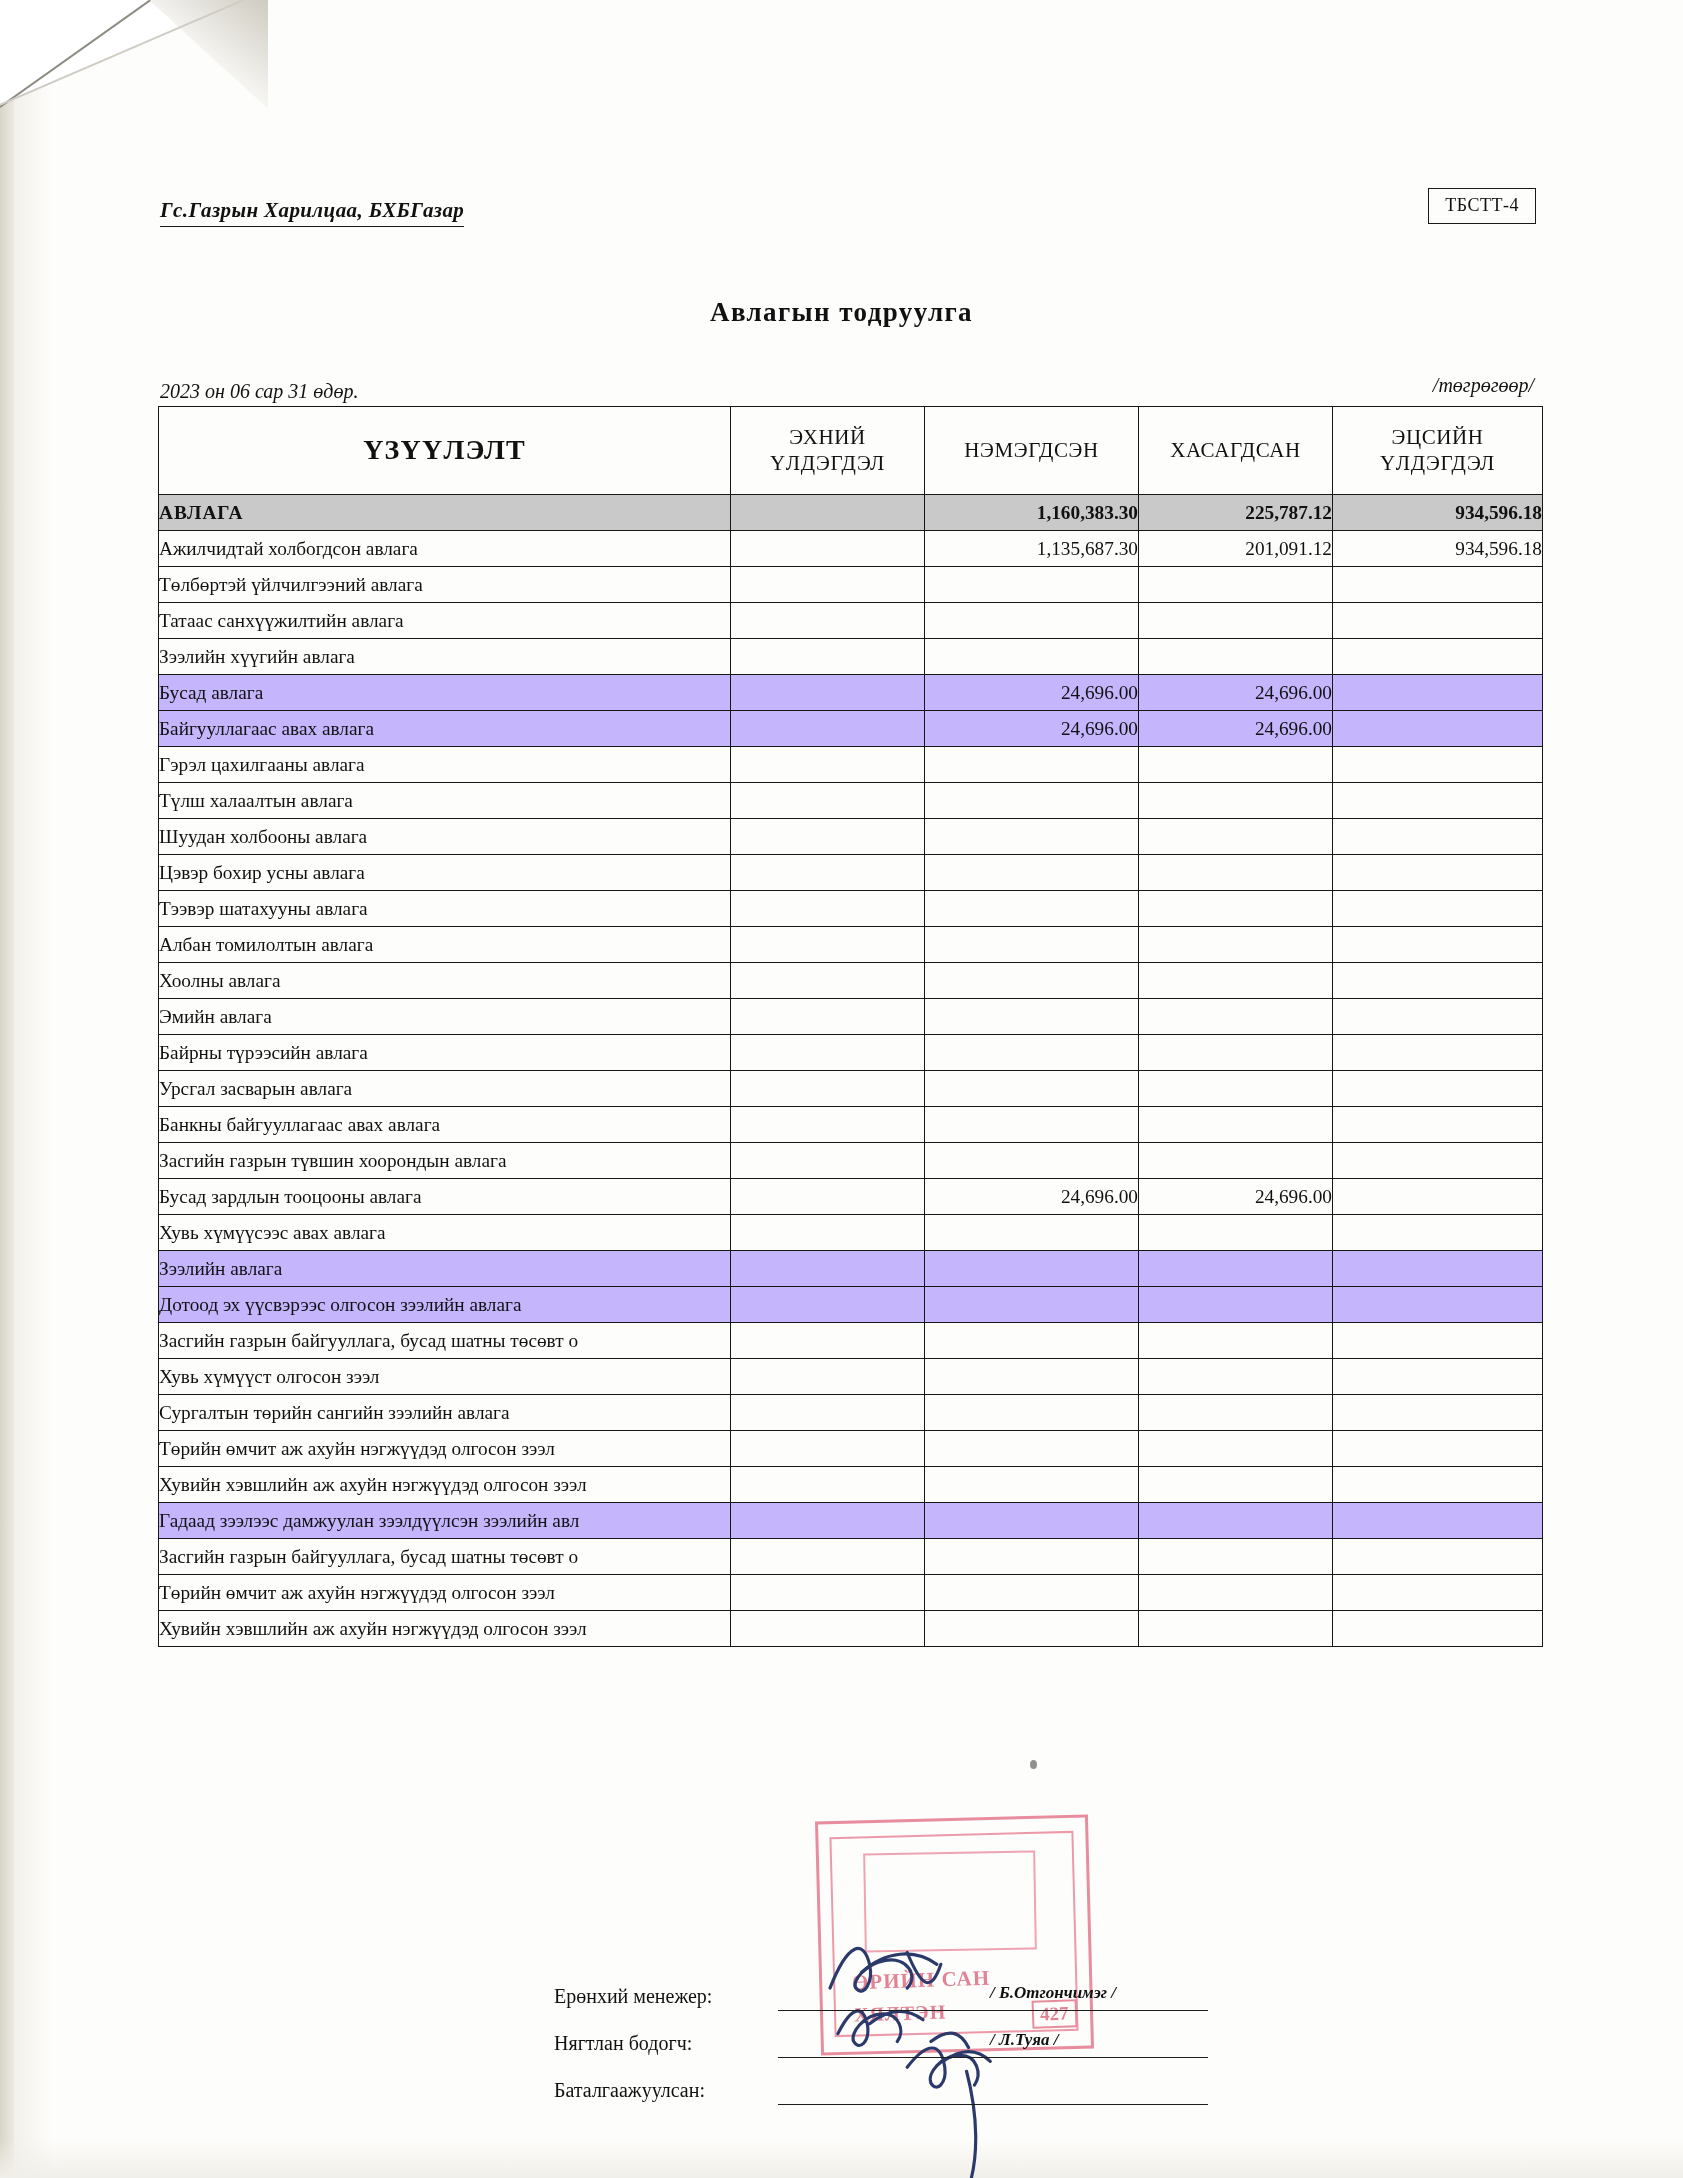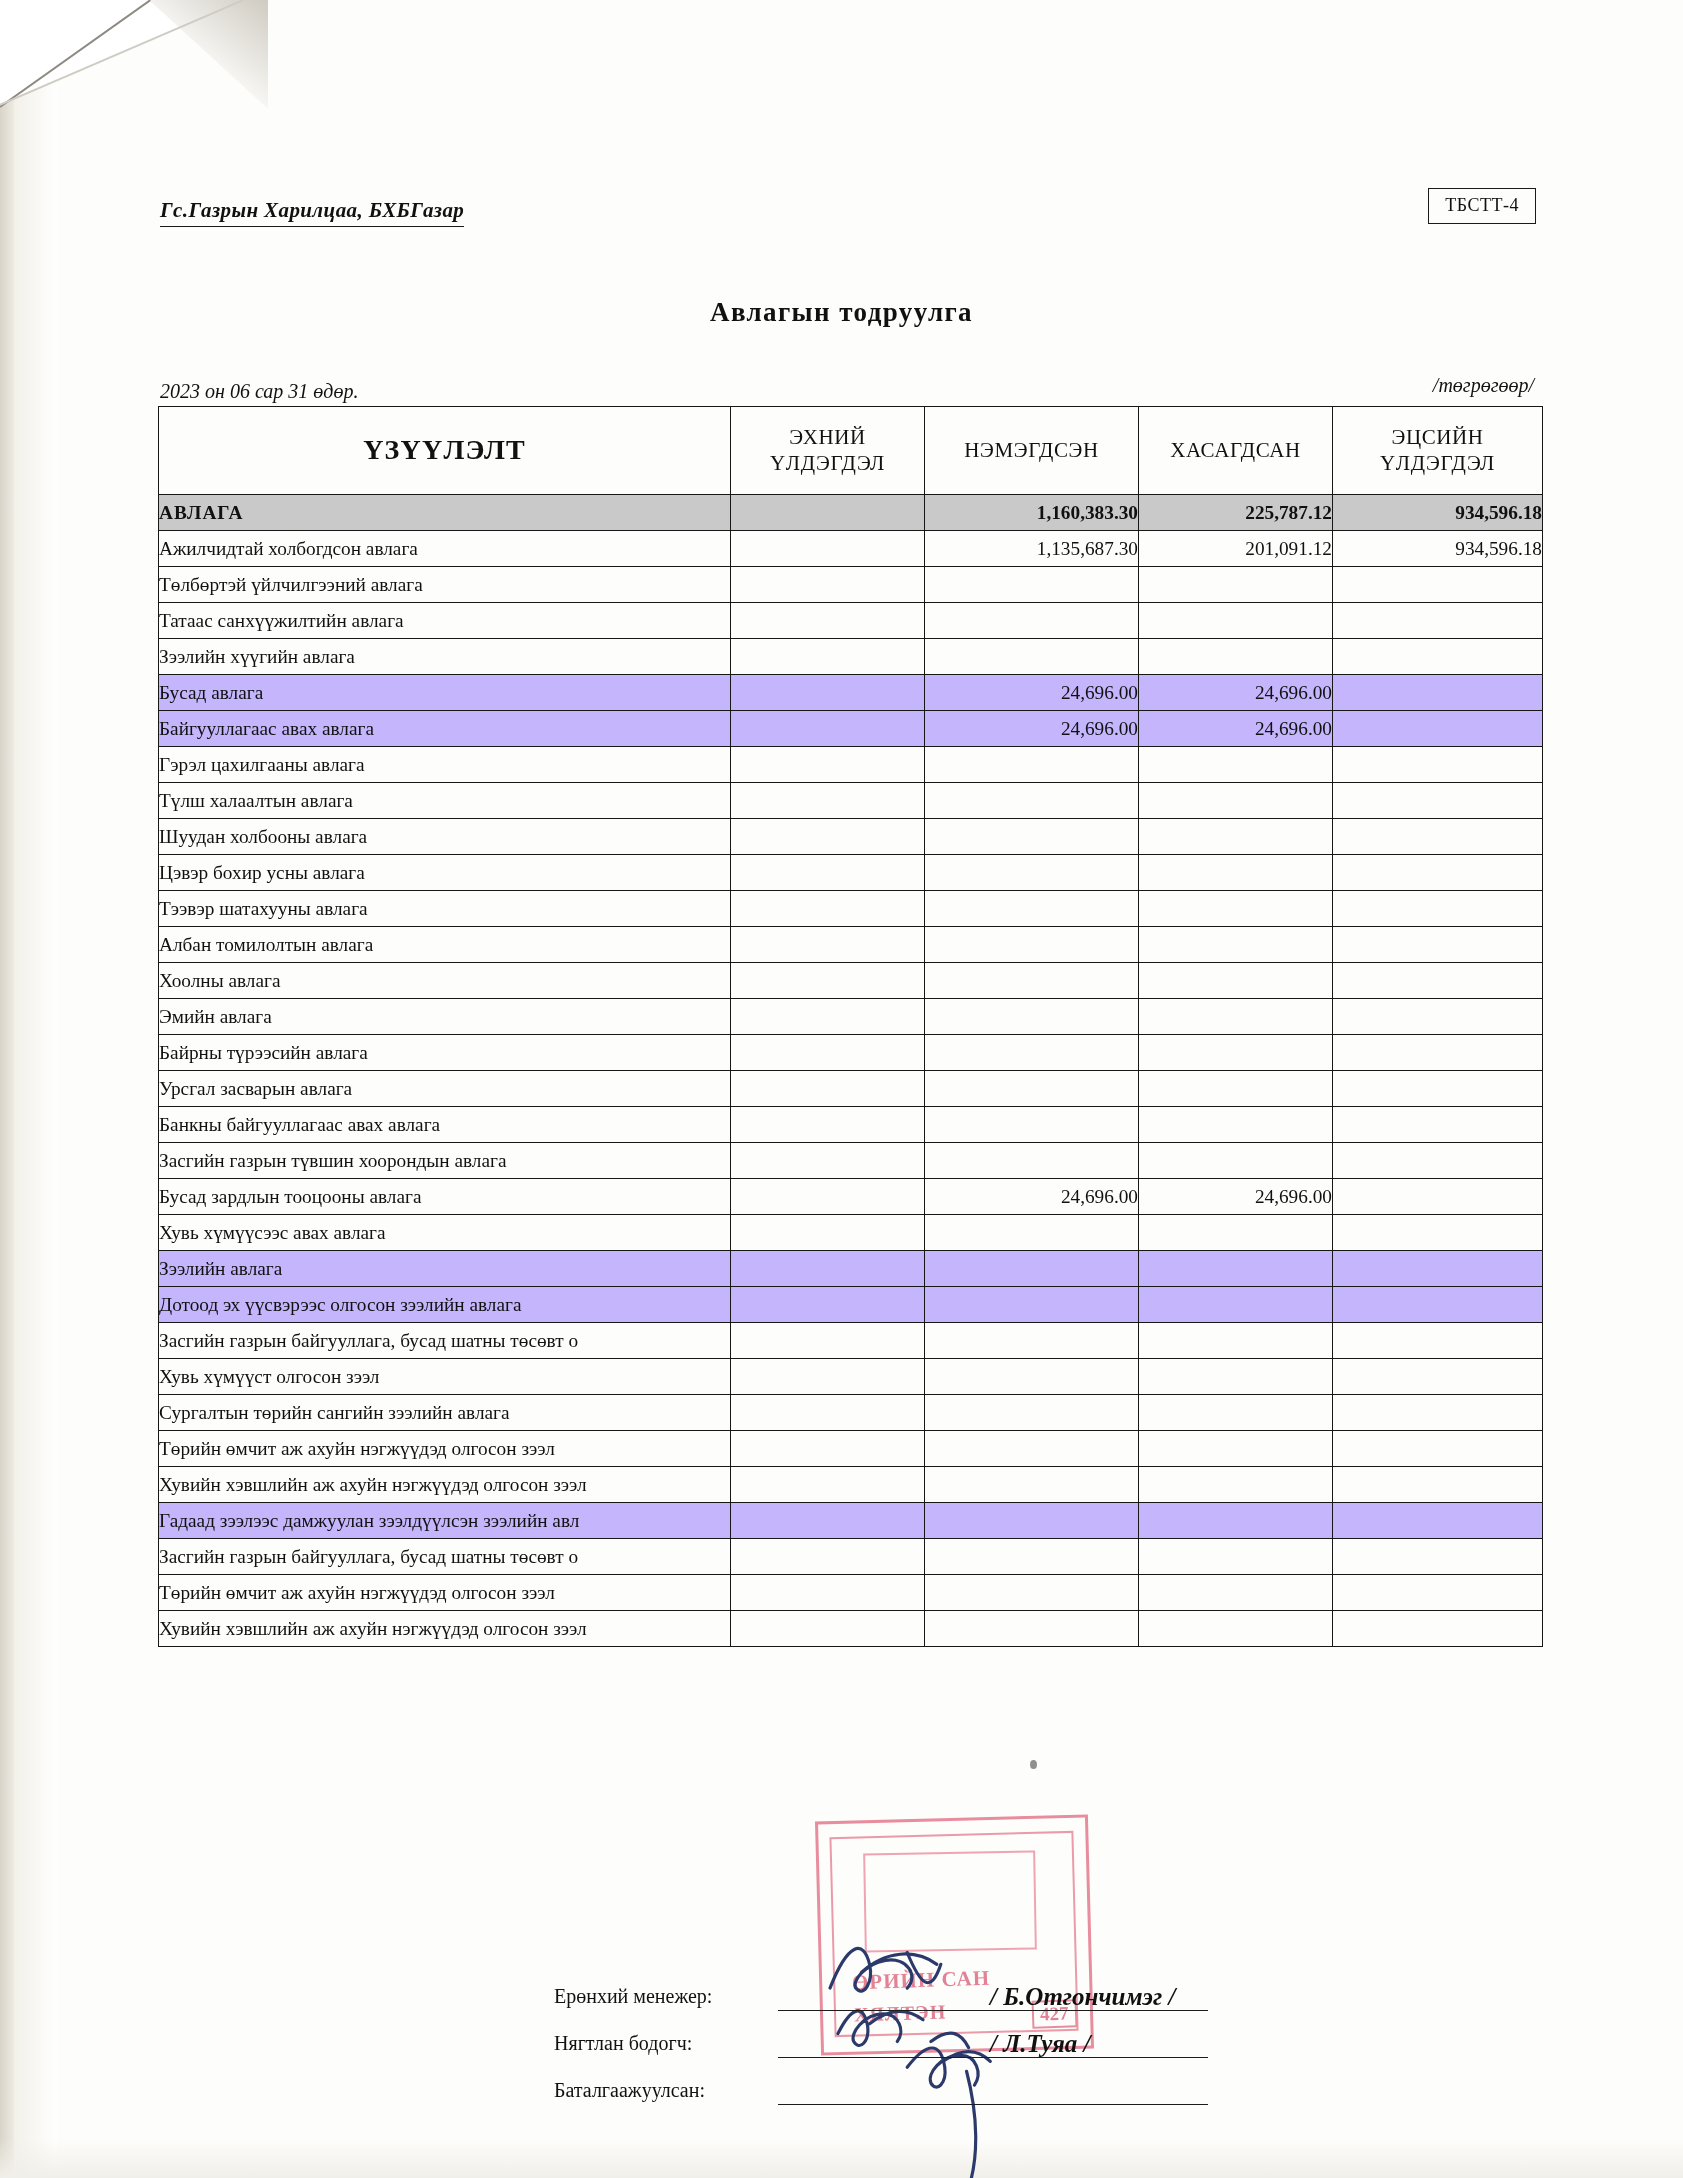--- a/index.html
+++ b/index.html
@@ -191,21 +191,21 @@
     position: absolute;
     left: 224px; top: 33px;
     width: 430px;
     border-bottom: 1.5px solid #1c1c1c;
   }
   .sig-name {
     position: absolute;
     left: 436px; top: 6px;
     font-weight: bold;
     font-style: italic;
-    font-size: 25px;
+    font-size: 17px;
     white-space: nowrap;
   }
 
   
   .stamp {
     position: absolute;
     left: 818px; top: 1806px;
     width: 287px; height: 257px;
     opacity: .72;
   }

